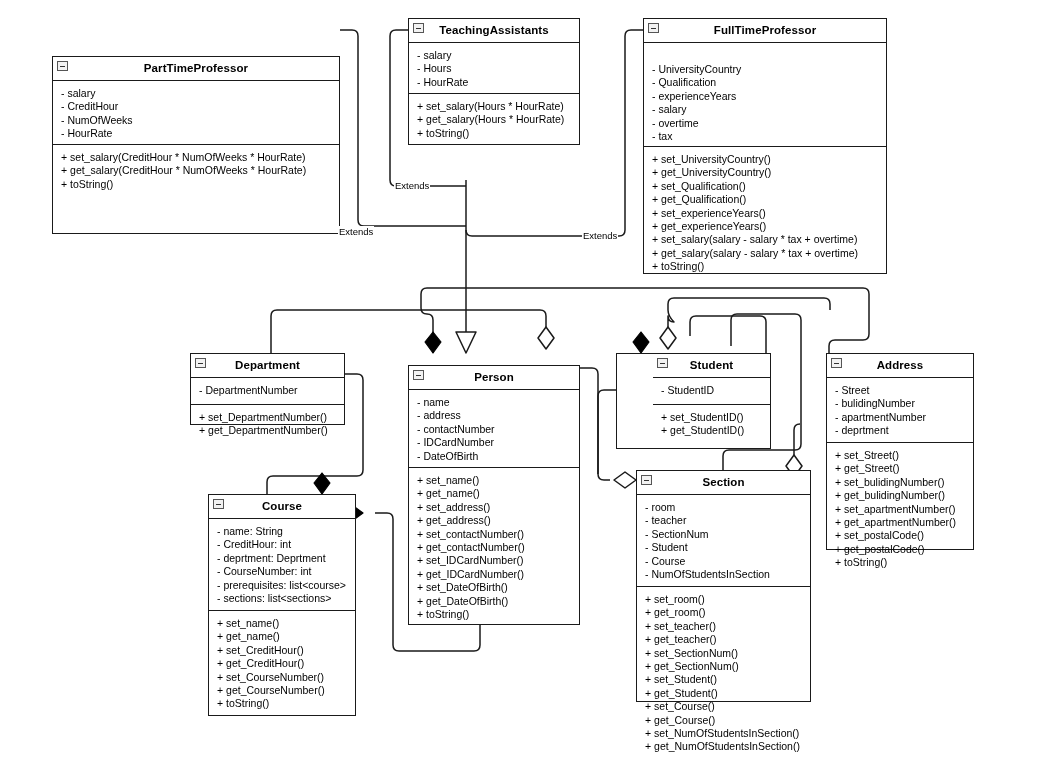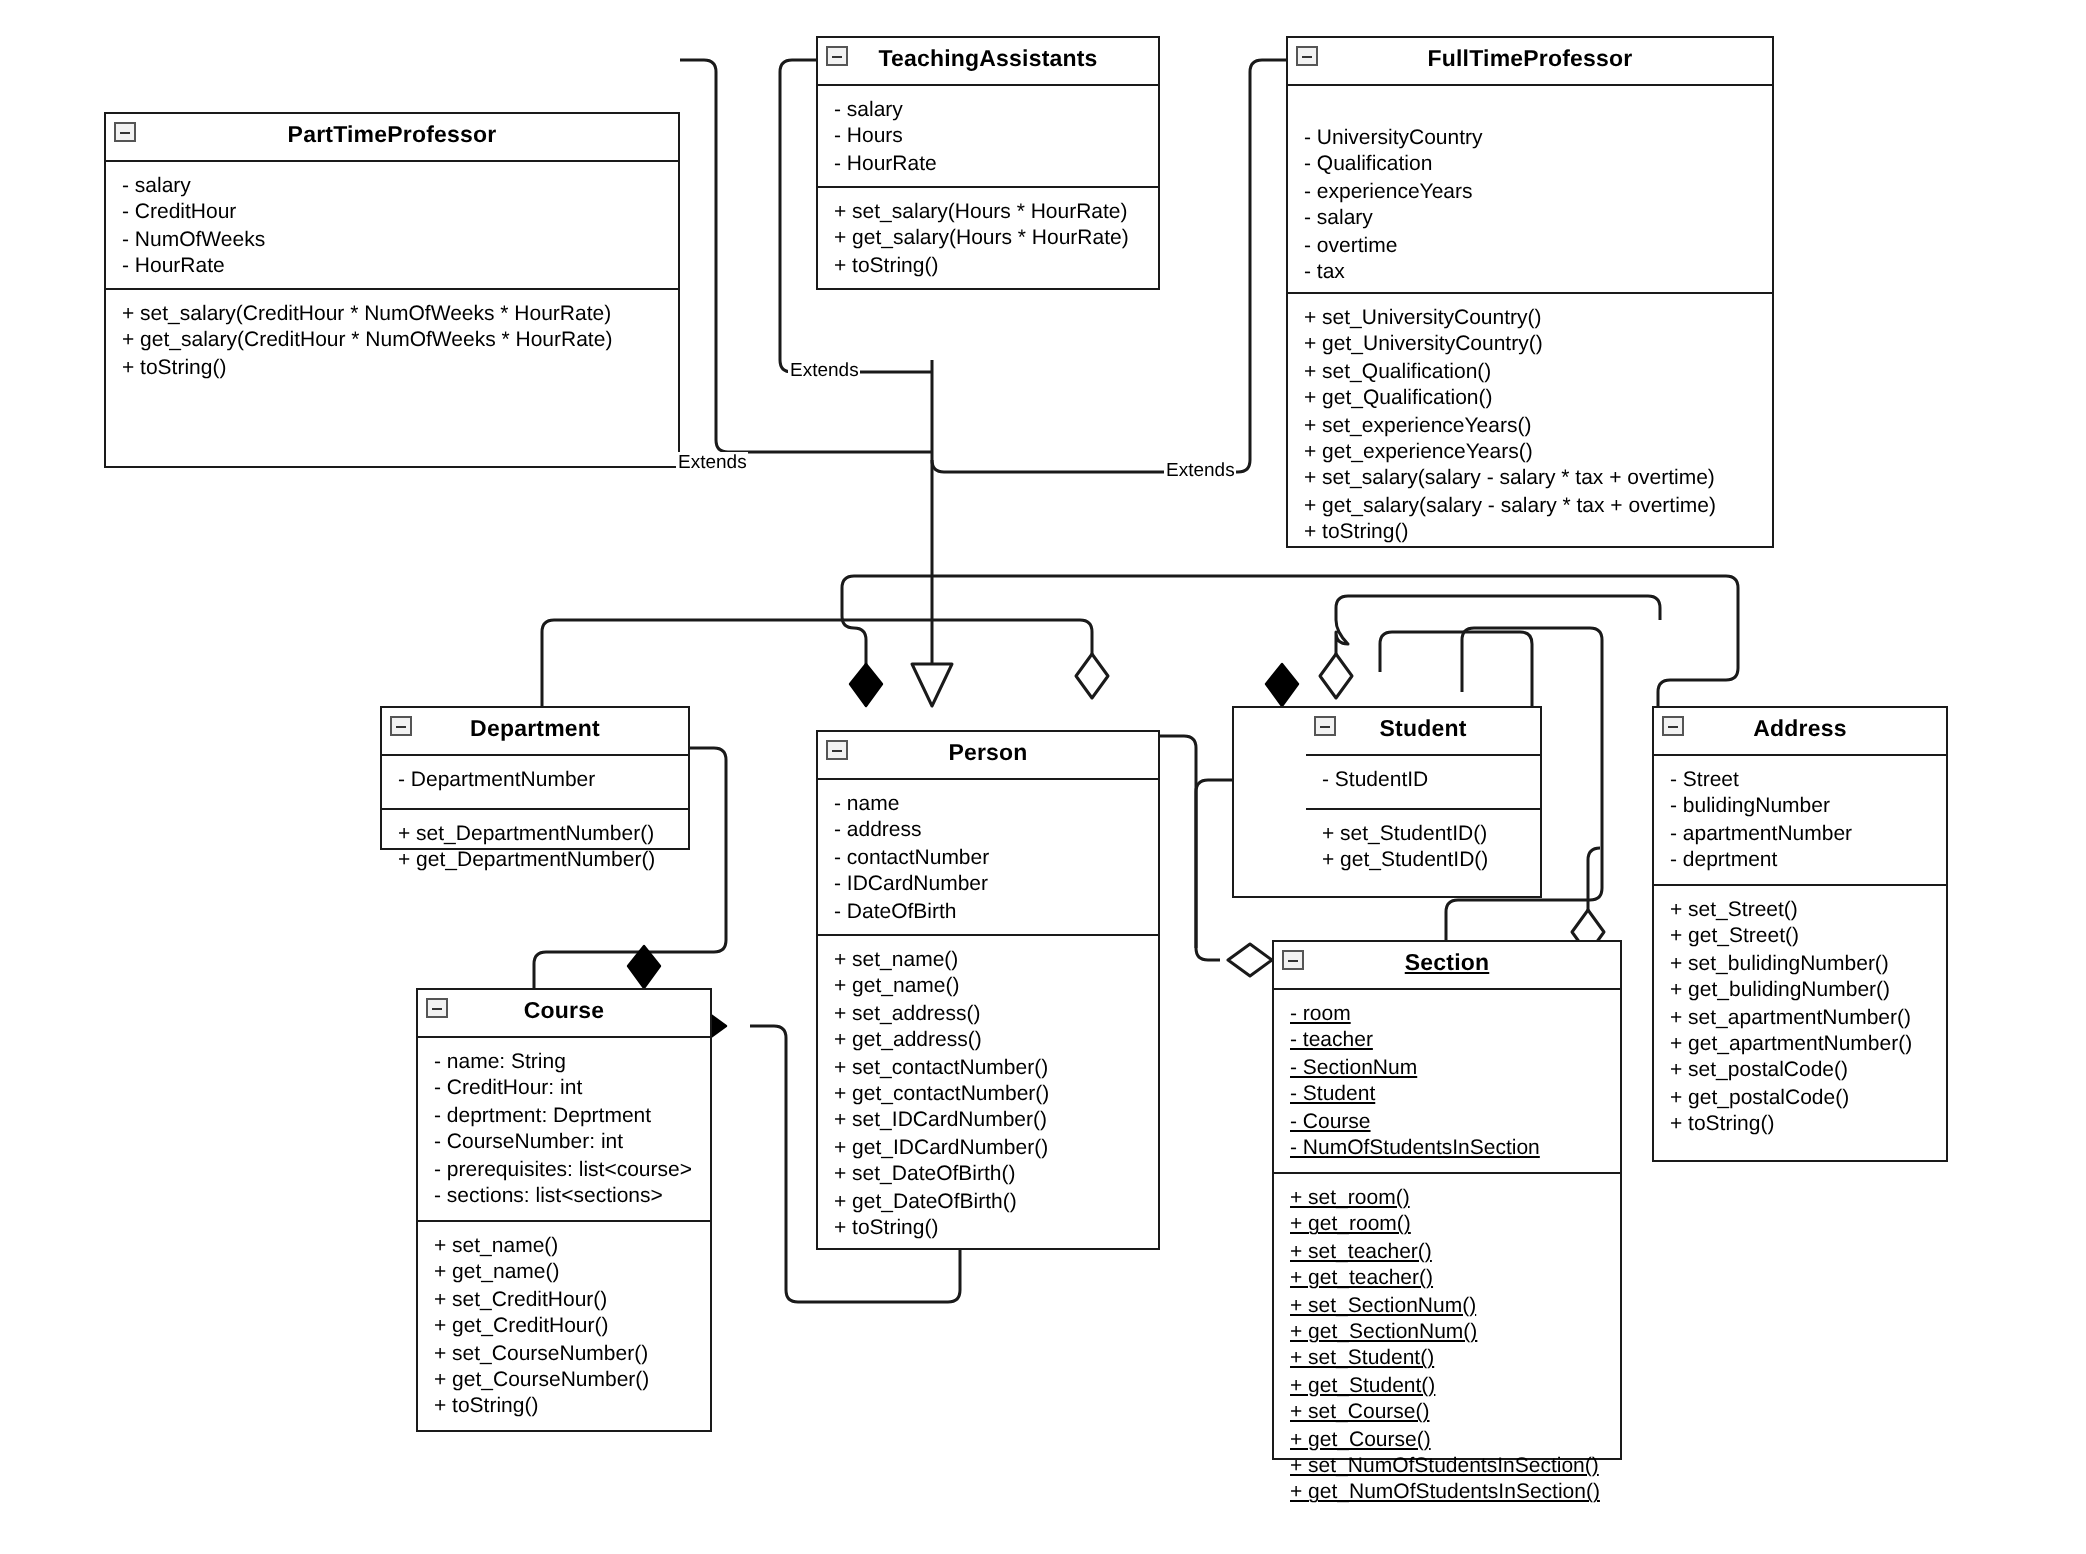--- a/index.html
+++ b/index.html
@@ -226,21 +226,21 @@
       <div class="uml-class" style="left: 616px; top: 353px; width: 155px; height: 96px; padding-left: 36px;">
         <div class="uml-title"><span class="collapse-icon"></span><span>Student</span></div>
         <div class="uml-section uml-attrs" style="height: 27px;">
           <div class="uml-row">- StudentID</div>
         </div>
         <div class="uml-section uml-methods">
           <div class="uml-row">+ set_StudentID()</div>
           <div class="uml-row">+ get_StudentID()</div>
         </div>
       </div>
-      <div class="uml-class" style="left: 826px; top: 353px; width: 148px; height: 228px;">
+      <div class="uml-class" style="left: 826px; top: 353px; width: 148px; height: 197px;">
         <div class="uml-title"><span class="collapse-icon"></span><span>Address</span></div>
         <div class="uml-section uml-attrs" style="height: 65px;">
           <div class="uml-row">- Street</div>
           <div class="uml-row">- bulidingNumber</div>
           <div class="uml-row">- apartmentNumber</div>
           <div class="uml-row">- deprtment</div>
         </div>
         <div class="uml-section uml-methods">
           <div class="uml-row">+ set_Street()</div>
           <div class="uml-row">+ get_Street()</div>
@@ -266,21 +266,21 @@
         <div class="uml-section uml-methods">
           <div class="uml-row">+ set_name()</div>
           <div class="uml-row">+ get_name()</div>
           <div class="uml-row">+ set_CreditHour()</div>
           <div class="uml-row">+ get_CreditHour()</div>
           <div class="uml-row">+ set_CourseNumber()</div>
           <div class="uml-row">+ get_CourseNumber()</div>
           <div class="uml-row">+ toString()</div>
         </div>
       </div>
-      <div class="uml-class" style="left: 636px; top: 470px; width: 175px; height: 260px; text-decoration: underline;">
+      <div class="uml-class" style="left: 636px; top: 470px; width: 175px; height: 232px;">
         <div class="uml-title"><span class="collapse-icon"></span><span>Section</span></div>
         <div class="uml-section uml-attrs" style="height: 92px;">
           <div class="uml-row">- room</div>
           <div class="uml-row">- teacher</div>
           <div class="uml-row">- SectionNum</div>
           <div class="uml-row">- Student</div>
           <div class="uml-row">- Course</div>
           <div class="uml-row">- NumOfStudentsInSection</div>
         </div>
         <div class="uml-section uml-methods">

